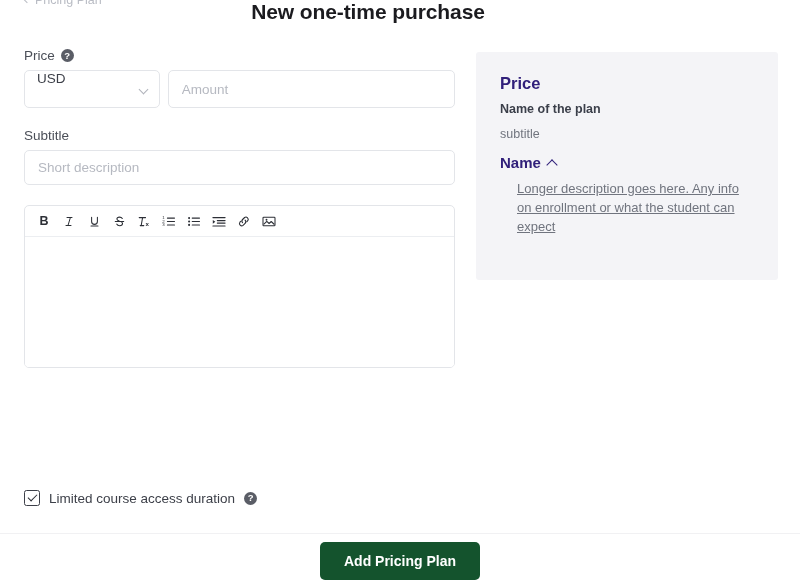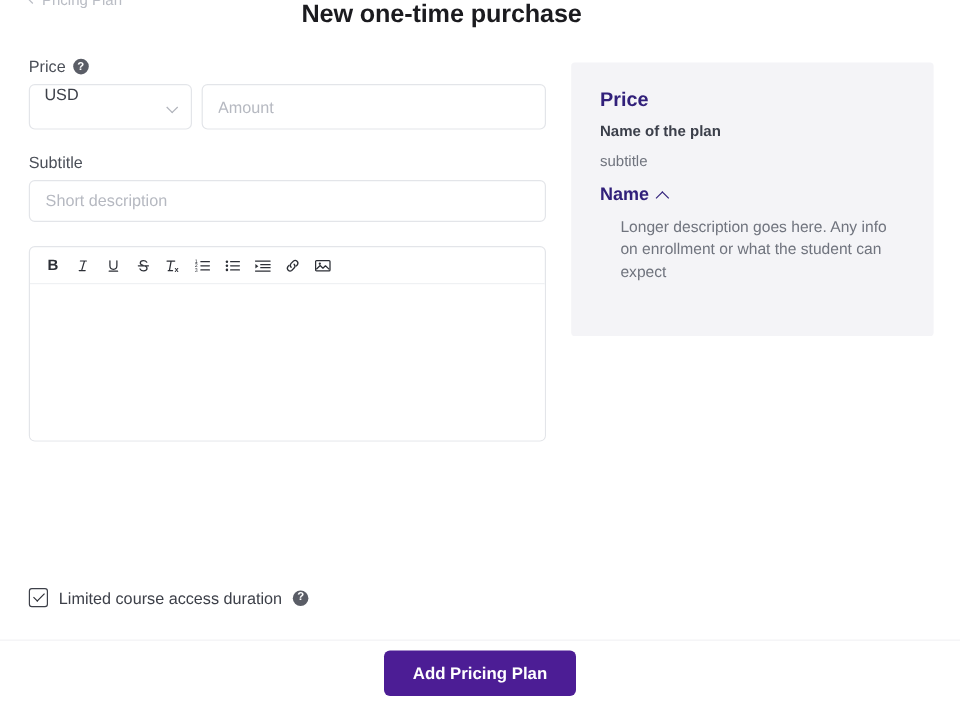--- a/index.html
+++ b/index.html
@@ -262,20 +262,21 @@
     border-top: 1.7px solid #31207a;
     transform: rotate(45deg);
     position: relative;
     top: 2px;
   }
   .pv-desc {
     font-size: 13px;
     color: #70747e;
     line-height: 1.45;
     padding-left: 17px;
+    text-decoration: underline;
   }
 
   
   .footer-divider {
     position: absolute;
     left: 0;
     top: 533px;
     width: 800px;
     height: 1px;
     background: #f1f1f3;
@@ -287,21 +288,21 @@
     width: 800px;
     height: 53px;
     background: #ffffff;
     display: flex;
     align-items: center;
     justify-content: center;
   }
   .submit-btn {
     width: 160px;
     height: 38px;
-    background: #4c1d95;
+    background: #14532d;
     color: #ffffff;
     font-size: 14px;
     font-weight: bold;
     border: none;
     border-radius: 5px;
     cursor: default;
     font-family: "Liberation Sans", sans-serif;
   }
 </style>
 </head>

